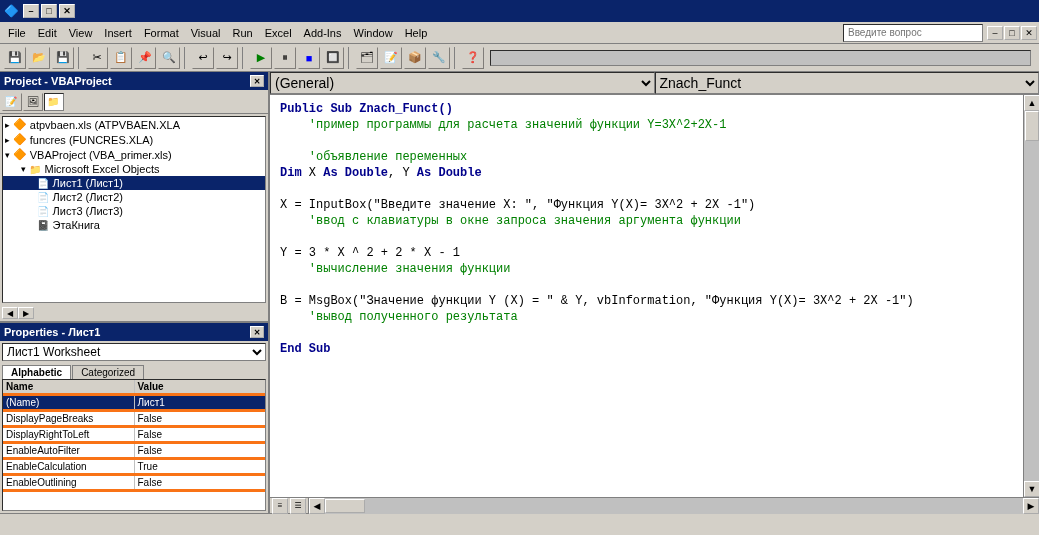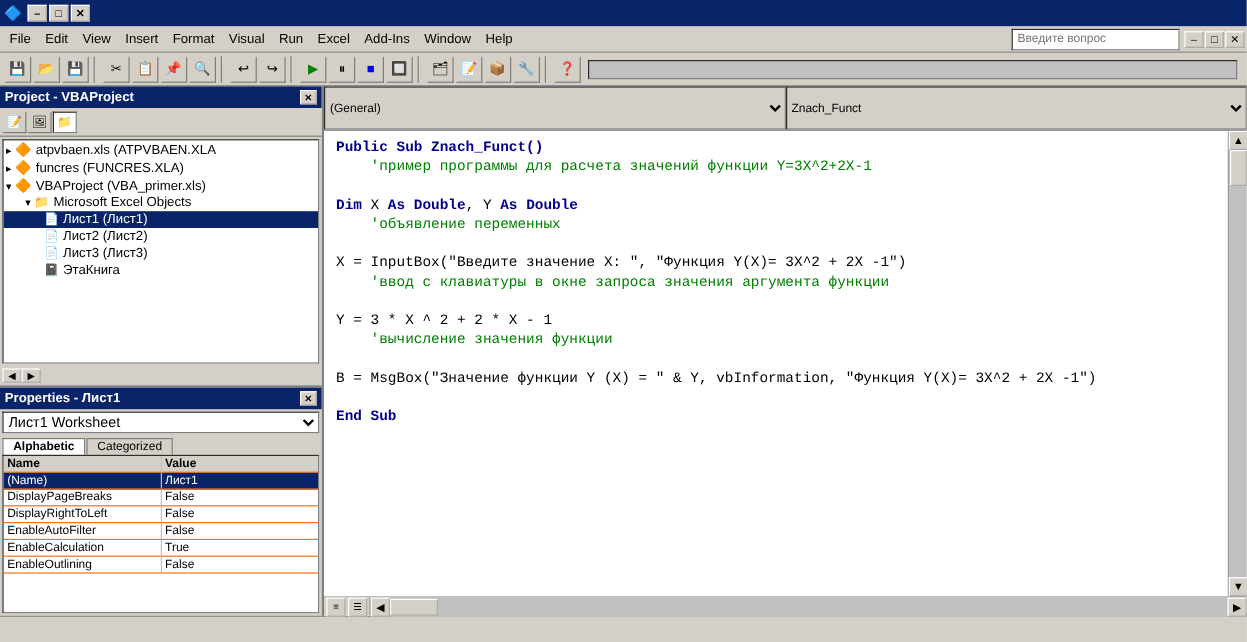--- a/index.html
+++ b/index.html
@@ -98,35 +98,35 @@
       background: #d4d0c8;
       display: flex;
       flex-direction: column;
       height: 190px;
     }
     .props-dropdown { margin: 2px; height: 18px; background: white; border: 1px inset #808080; font-size: 12px; width: calc(100% - 4px); }
     .props-tabs { display: flex; padding: 2px 2px 0; gap: 1px; }
     .props-tab { padding: 1px 8px; background: #d4d0c8; border: 1px solid #808080; border-bottom: none; font-size: 10px; cursor: pointer; }
     .props-tab.active { background: white; font-weight: bold; }
     .props-table { flex: 1; overflow: auto; background: white; border: 1px inset #808080; margin: 0 2px 2px; font-size: 10px; }
-    .props-row { display: flex; border-bottom: 1px solid #f97316; }
+    .props-row { display: flex; border-bottom: 3px solid #f97316; }
     .props-row.header { background: #d4d0c8; font-weight: bold; }
     .props-cell { padding: 1px 3px; flex: 1; border-right: 1px solid #c0c0c0; overflow: hidden; white-space: nowrap; }
     .props-cell:last-child { border-right: none; }
     .props-row.selected { background: #0a246a; color: white; }
 
     
     .code-panel {
       flex: 1;
       display: flex;
       flex-direction: column;
       background: white;
     }
     .code-header { display: flex; background: #d4d0c8; border-bottom: 1px solid #808080; }
-    .code-dropdown { height: 36px; font-size: 10px; border: 1px inset #808080; background: #d4d0c8; flex: 1; }
+    .code-dropdown { height: 22px; font-size: 14px; border: 1px inset #808080; background: #d4d0c8; flex: 1; }
     .code-area { flex: 1; overflow: auto; background: white; font-family: 'Courier New', monospace; font-size: 12px; padding: 4px 8px; position: relative; }
     .code-line { min-height: 16px; white-space: pre; line-height: 16px; }
     .code-keyword { color: #00008b; font-weight: bold; }
     .code-normal { color: black; }
 
     
     .status-bar { height: 22px; background: #d4d0c8; border-top: 1px solid #808080; display: flex; align-items: center; padding: 0 4px; font-size: 11px; }
 
     
     .scrollbar-v { width: 16px; background: #d4d0c8; border-left: 1px solid #808080; display: flex; flex-direction: column; }
@@ -317,33 +317,34 @@
       </select>
     </div>
     <div style="display:flex;flex:1;overflow:hidden;">
       <div class="code-area" style="flex:1;overflow:auto;font-family:'Courier New',monospace;font-size:12px;padding:6px 10px;line-height:17px;">
 
         <div class="code-line"><span class="code-keyword">Public Sub Znach_Funct()</span></div>
 
         <div class="code-line"><span style="color:#008000;">    'пример программы для расчета значений функции Y=3X^2+2X-1</span></div>
         <div class="code-line">&nbsp;</div>
 
+        <div class="code-line"><span style="color:#008000;">    'объявление переменных</span></div>
         <div class="code-line"><span style="color:#00008b;font-weight:bold;">Dim</span><span class="code-normal"> X </span><span style="color:#00008b;font-weight:bold;">As Double</span><span class="code-normal">, Y </span><span style="color:#00008b;font-weight:bold;">As Double</span></div>
-        <div class="code-line"><span style="color:#008000;">    'объявление переменных</span></div>
         <div class="code-line">&nbsp;</div>
 
         <div class="code-line"><span class="code-normal">X = InputBox("Введите значение X: ", "Функция Y(X)= 3X^2 + 2X -1")</span></div>
         <div class="code-line"><span style="color:#008000;">    'ввод с клавиатуры в окне запроса значения аргумента функции</span></div>
         <div class="code-line">&nbsp;</div>
 
         <div class="code-line"><span class="code-normal">Y = 3 * X ^ 2 + 2 * X - 1</span></div>
         <div class="code-line"><span style="color:#008000;">    'вычисление значения функции</span></div>
         <div class="code-line">&nbsp;</div>
 
         <div class="code-line"><span class="code-normal">B = MsgBox("Значение функции Y (X) = " &amp; Y, vbInformation, "Функция Y(X)= 3X^2 + 2X -1")</span></div>
+        <div class="code-line"><span style="color:#008000;">    'вывод полученного результата</span></div>
         <div class="code-line">&nbsp;</div>
 
         <div class="code-line"><span style="color:#00008b;font-weight:bold;">End Sub</span></div>
       </div>
 
       <div class="scrollbar-v">
         <div class="sb-btn">▲</div>
         <div class="sb-track">
           <div class="sb-thumb"></div>
         </div>

